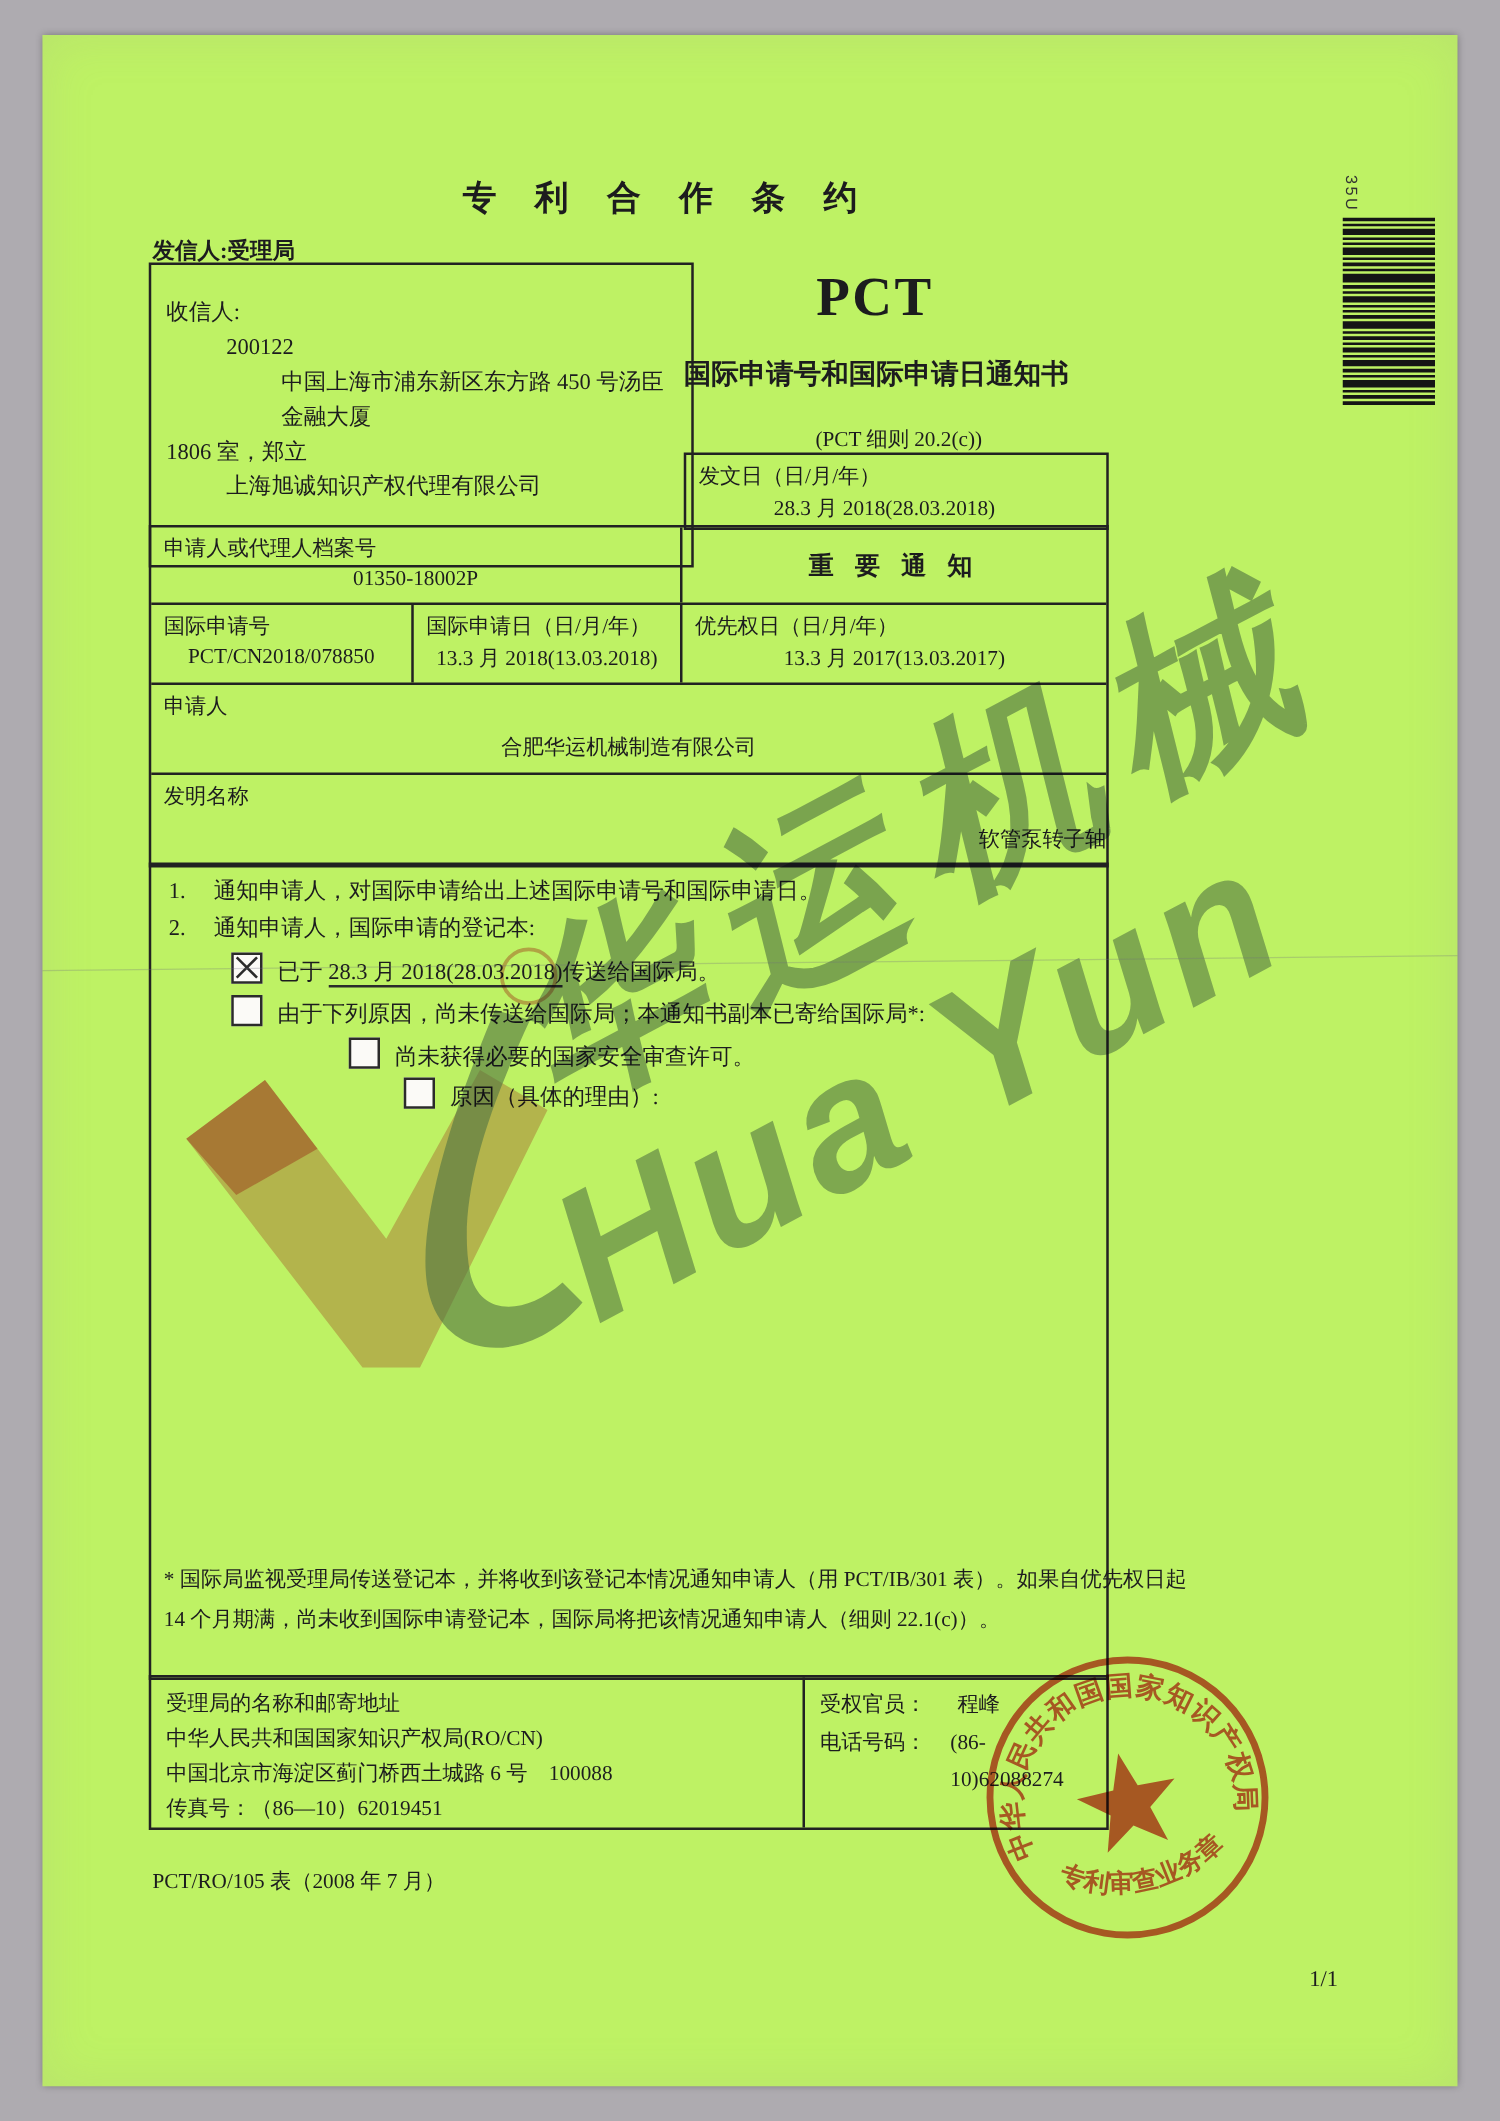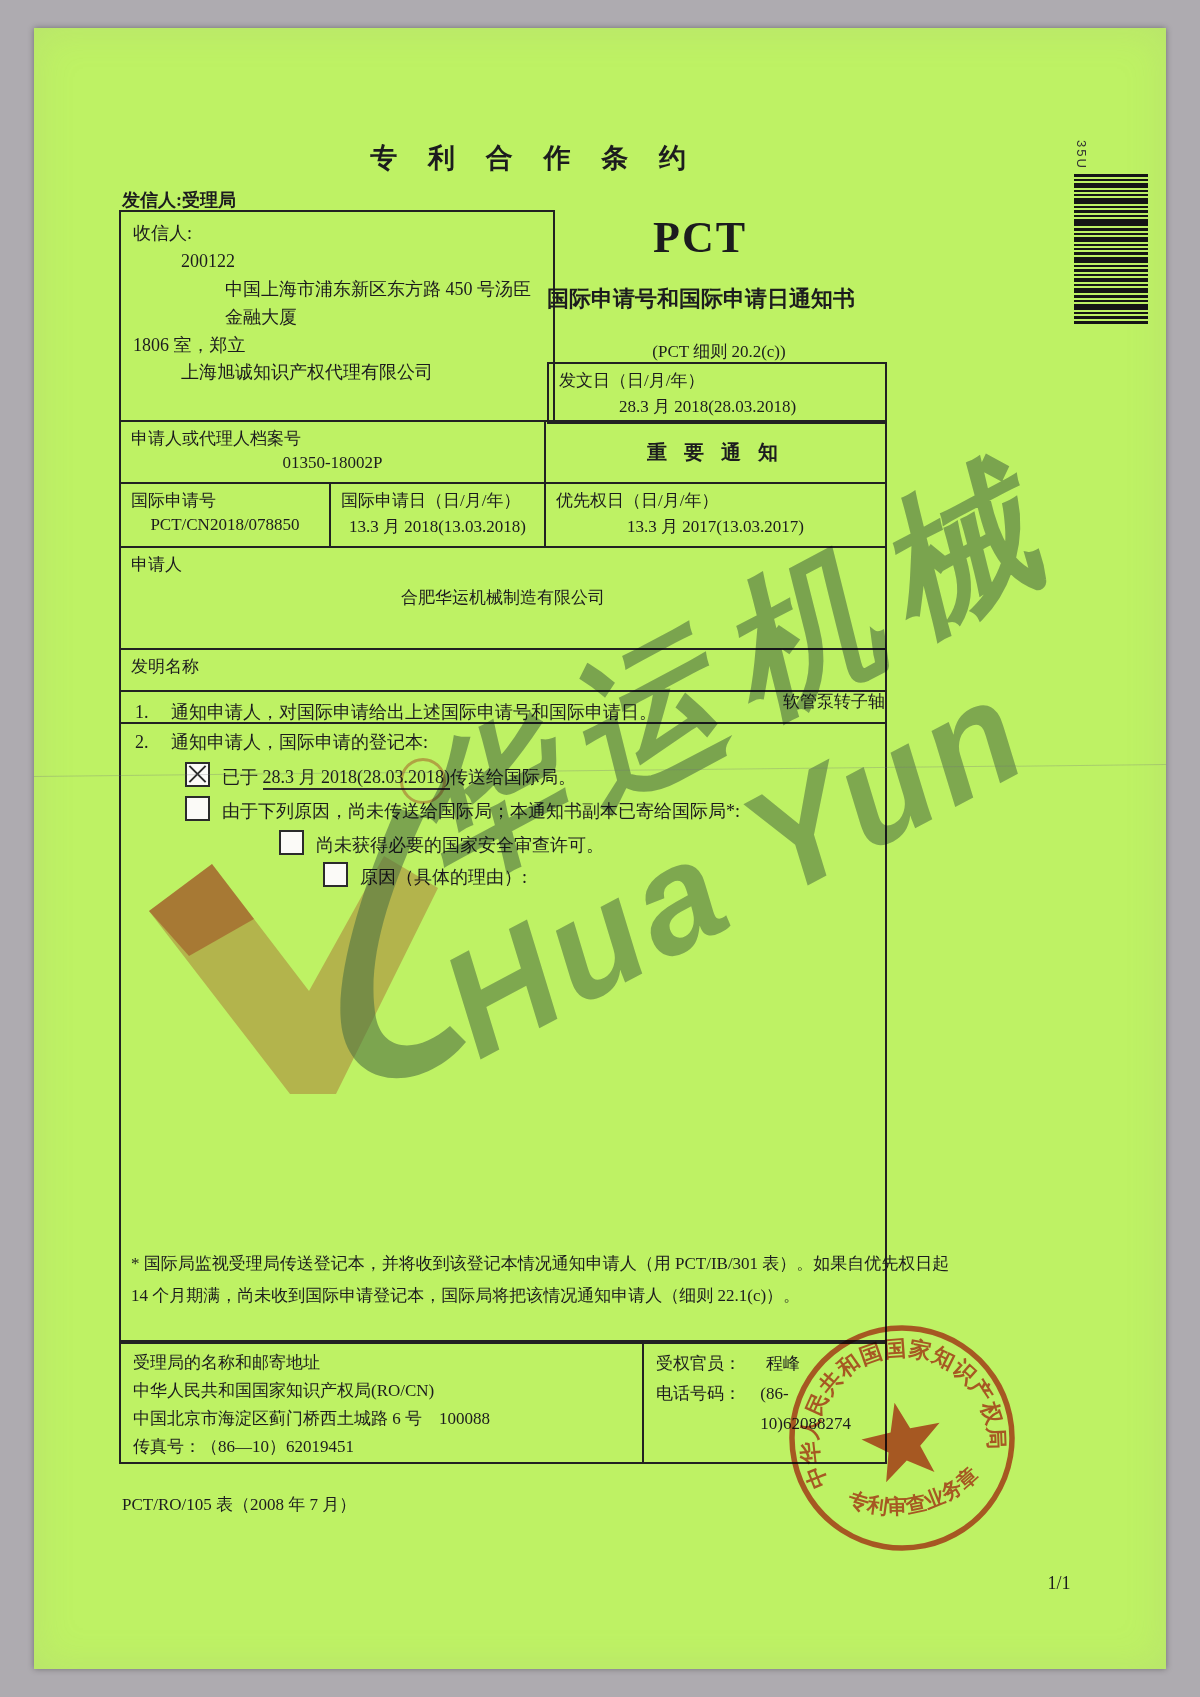--- a/index.html
+++ b/index.html
@@ -17,41 +17,41 @@
     box-shadow:0 0 6px rgba(0,0,0,.35), inset 0 0 40px rgba(160,155,150,.18);
   }
   .abs{position:absolute;}
   .doc-title{
     left:330px;top:112px;width:340px;text-align:center;
     font-size:27px;font-weight:700;letter-spacing:12px;white-space:nowrap;
   }
   .sender{left:88px;top:160px;font-size:18px;font-weight:bold;}
   .recipient-box{
     left:85px;top:182px;width:408px;height:192px;
-    border:2px solid #222;padding:8px 12px;font-size:18px;line-height:1.55;
+    border:2px solid #222;padding:24px 12px;font-size:18px;line-height:1.55;
   }
   .r-ind1{margin-left:48px;}
   .r-ind2{margin-left:92px;}
   .pct-big{left:516px;top:184px;width:300px;text-align:center;
     font-size:44px;font-weight:700;letter-spacing:2px;}
   .notice-title{left:486px;top:256px;width:362px;text-align:center;
     font-size:22px;font-weight:700;}
   .rule-ref{left:505px;top:312px;width:360px;text-align:center;font-size:17px;}
   .date-box{left:513px;top:334px;width:336px;height:58px;border:2px solid #222;}
   .date-box .lbl{position:absolute;left:10px;top:5px;font-size:17px;}
   .date-box .val{position:absolute;left:70px;top:31px;font-size:17px;}
   .info-table{left:85px;top:392px;width:764px;border:2px solid #222;font-size:17px;}
   .row{position:relative;display:flex;border-top:2px solid #222;}
   .row:first-child{border-top:none;}
   .cell{position:relative;box-sizing:border-box;}
   .bR{border-right:2px solid #222;}
   .rowA{height:60px;}
   .rowB{height:62px;}
   .rowC{height:70px;}
-  .rowD{height:72px;margin-top:30px;}
+  .rowD{height:72px;}
   .cell .clabel{position:absolute;left:10px;top:5px;white-space:nowrap;}
   .cell .cvalue{position:absolute;left:0;right:0;top:31px;text-align:center;white-space:nowrap;}
   .imp-notice{display:flex;align-items:center;justify-content:center;
     font-size:20px;font-weight:700;letter-spacing:6px;}
   .notice-box{left:85px;top:662px;width:764px;height:650px;border:2px solid #222;font-size:18px;}
   .nrow{position:absolute;white-space:nowrap;}
   .num{display:inline-block;width:36px;}
   .cb{
     display:inline-block;width:21px;height:21px;border:2px solid #2b2b2b;
     vertical-align:-4px;margin-right:12px;position:relative;background:#fbfaf7;

